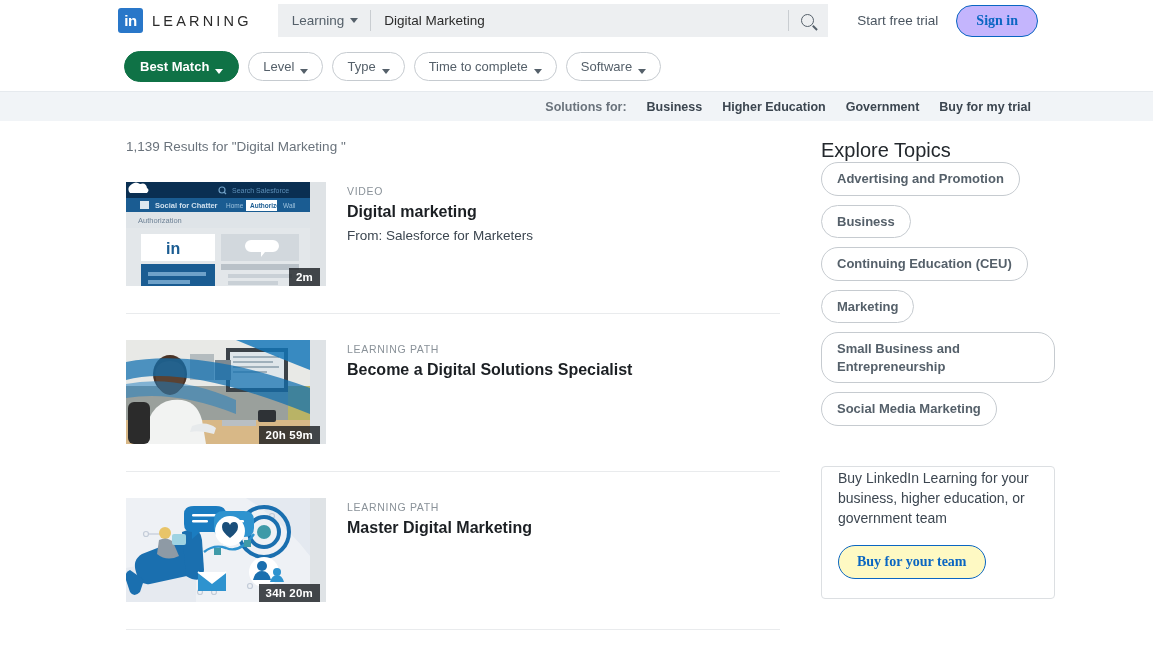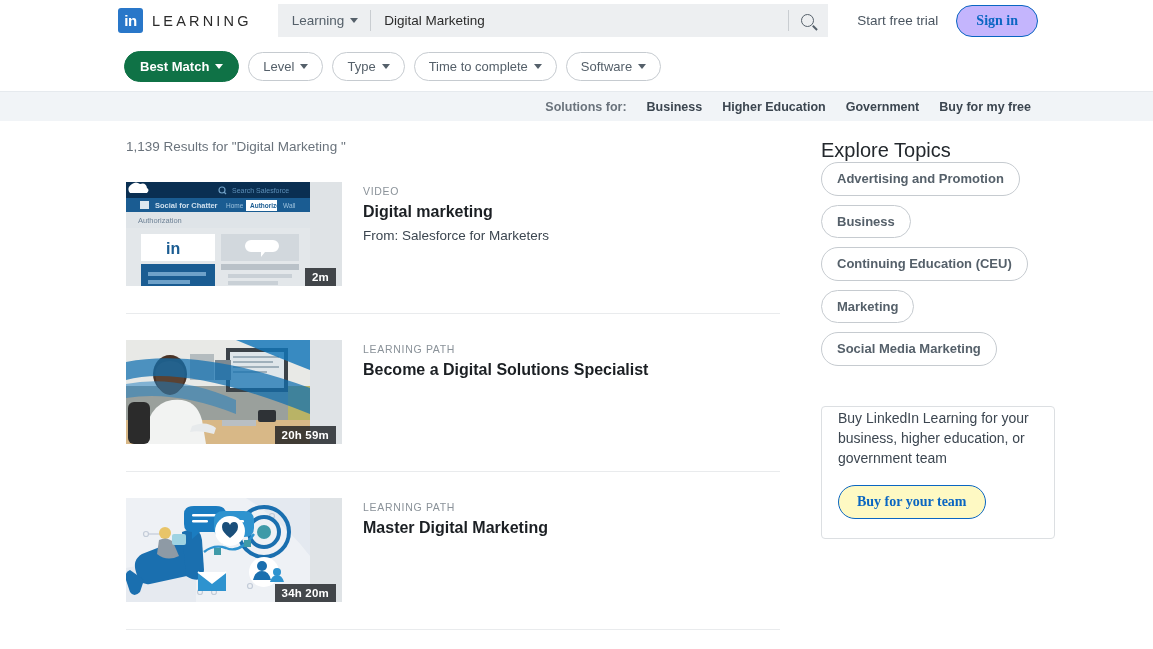--- a/index.html
+++ b/index.html
@@ -150,21 +150,21 @@
     align-items: center;
     gap: 9px;
     padding-left: 124px;
     background: #ffffff;
   }
   .pill {
     border-radius: 16px;
     font-size: 13px;
     padding: 6px 14px;
     display: inline-flex;
-    align-items: center;
+    align-items: flex-end;
     gap: 6px;
     cursor: pointer;
     white-space: nowrap;
     font-family: "Liberation Sans", sans-serif;
   }
   .pill.primary {
     background: #0f7246;
     color: #ffffff;
     border: 1px solid #0f7246;
     font-weight: bold;
@@ -211,21 +211,21 @@
   .result {
     display: flex;
     gap: 21px;
     padding-bottom: 27px;
     border-bottom: 1px solid #e9ebed;
     margin-bottom: 26px;
   }
   .result:last-child { border-bottom: 1px solid #e9ebed; }
 
   .thumb {
-    width: 216px;
+    width: 200px;
     height: 104px;
     flex: none;
     position: relative;
     overflow: hidden;
     background: #dfe3e6;
     cursor: pointer;
   }
   .badge {
     position: absolute;
     right: 6px;
@@ -345,21 +345,21 @@
     <span>Software</span>
     <span class="caret"></span>
   </div>
 </div>
 
 <div class="solutionsbar">
   <span class="sol-label">Solutions for:</span>
   <span class="sol-link">Business</span>
   <span class="sol-link">Higher Education</span>
   <span class="sol-link">Government</span>
-  <span class="sol-link">Buy for my free</span>
+  <span class="sol-link">Buy for my trial</span>
 </div>
 
 <div class="page">
 
   <div class="main-col">
     <div class="results-count">1,139 Results for "Digital Marketing "</div>
 
     <div class="result">
       <div class="thumb">
         <svg width="184" height="104" viewBox="0 0 184 104">
@@ -487,20 +487,21 @@
     </div>
   </div>
 
   <div class="side-col">
     <div class="side-title">Explore Topics</div>
 
     <div class="topic">Advertising and Promotion</div>
     <div class="topic">Business</div>
     <div class="topic">Continuing Education (CEU)</div>
     <div class="topic">Marketing</div>
+    <div class="topic wide">Small Business and Entrepreneurship</div>
     <div class="topic">Social Media Marketing</div>
 
     <div class="promo">
       <div class="promo-text">Buy LinkedIn Learning for your business, higher education, or government team</div>
       <button class="promo-btn">Buy for your team</button>
     </div>
   </div>
 </div>
 
 </body></html>

